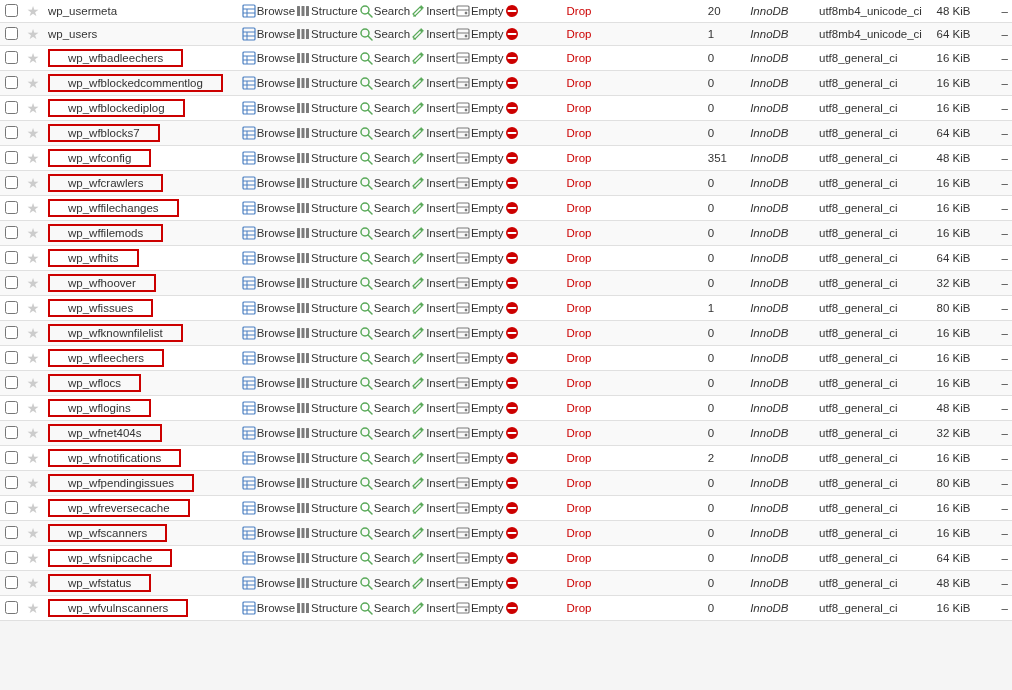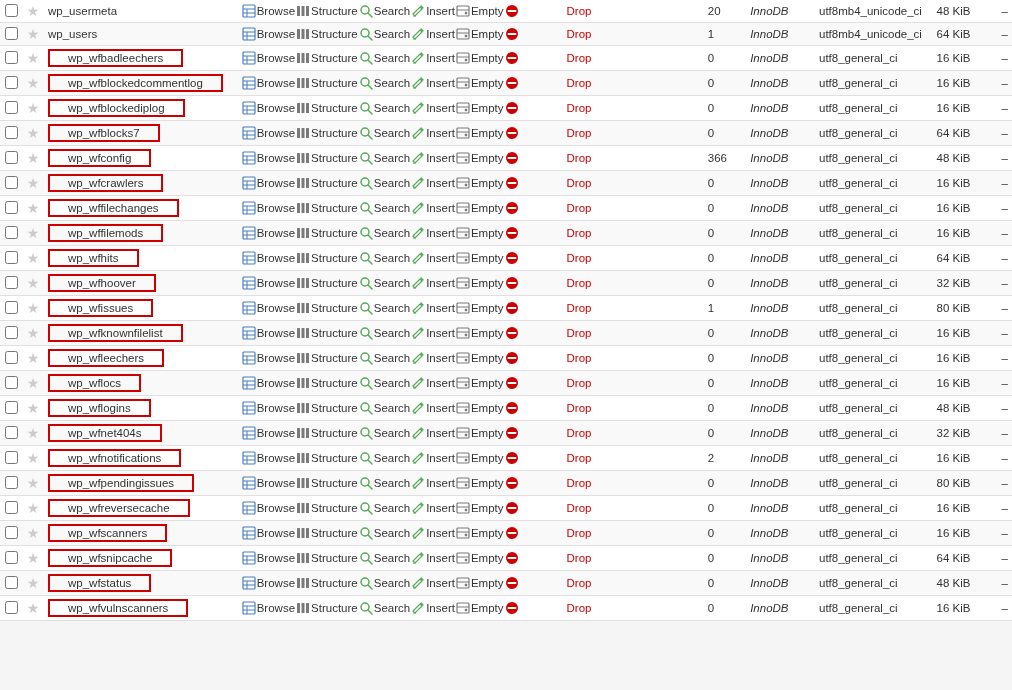--- a/index.html
+++ b/index.html
@@ -504,21 +504,21 @@
               </a>
               <a href="#" class="act drop">
                 <svg width="14" height="14" viewBox="0 0 14 14">
                   <circle cx="7" cy="7" r="6" fill="#cc0000"></circle>
         <line x1="3.5" y1="7" x2="10.5" y2="7" stroke="white" stroke-width="2" stroke-linecap="round"></line>
                 </svg>
                 <span> Drop</span>
               </a>
             </div>
           </td>
-          <td class="col-rows">366</td>
+          <td class="col-rows">351</td>
           <td class="col-engine">InnoDB</td>
           <td class="col-collation">utf8_general_ci</td>
           <td class="col-size">48 KiB</td>
           <td class="col-overhead">–</td>
         </tr>
         <tr>
           <td class="col-check"><input type="checkbox" style=""></td>
           <td class="col-star"><span class="star">★</span></td>
           <td class="col-name name-cell"><span class="highlighted-name"><a href="#" class="table-name">wp_wfcrawlers</a></span></td>
           <td class="col-actions">

